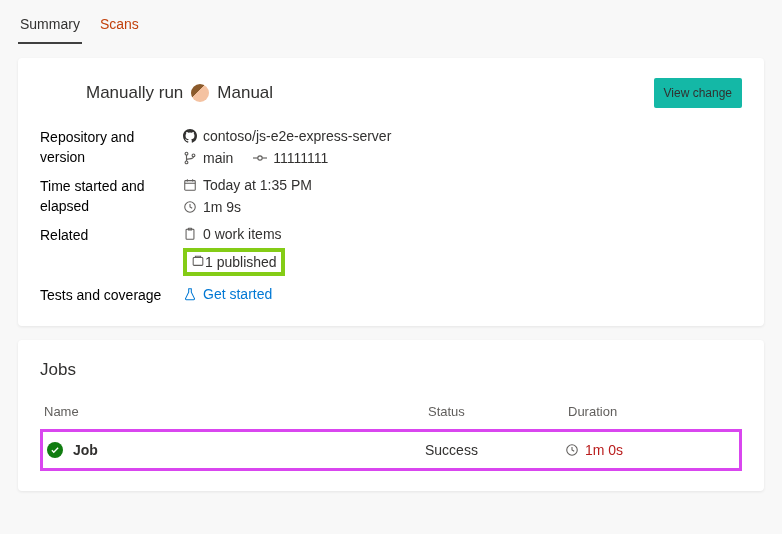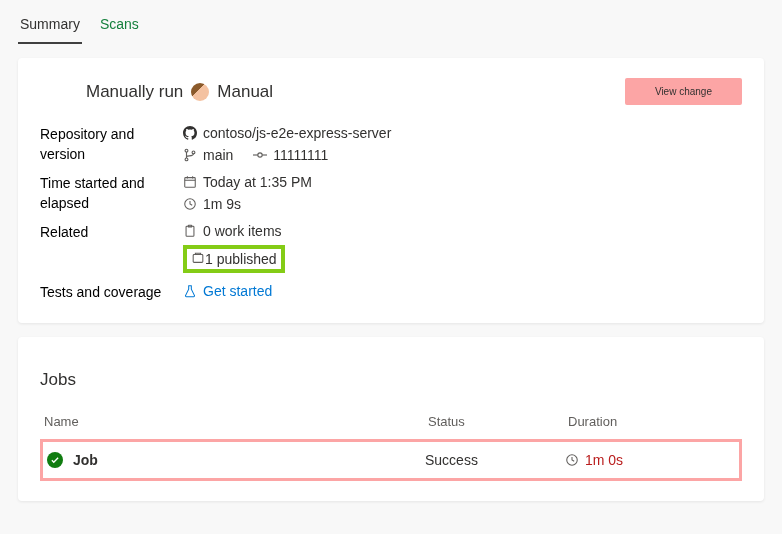--- a/index.html
+++ b/index.html
@@ -11,21 +11,21 @@
       width: 782px;
     }
     .tabs {
       display: flex;
       gap: 16px;
       padding: 10px 18px 0 18px;
     }
     .tab {
       padding: 6px 2px 10px 2px;
       cursor: pointer;
-      color: #15803d;
+      color: #c2410c;
       font-size: 14px;
       border-bottom: 2px solid transparent;
     }
     .tab.active {
       color: #323130;
       font-weight: 400;
       border-bottom: 2px solid #404040;
     }
     .card {
       background: #fff;
@@ -49,24 +49,24 @@
       margin-left: 46px;
     }
     .avatar {
       width: 18px;
       height: 18px;
       border-radius: 50%;
       background: linear-gradient(135deg, #8b5a2b 40%, #f4c2a1 40%);
       display: inline-block;
     }
     .btn {
-      background: #fca5a5;
+      background: #14b8a6;
       border: none;
-      padding: 8px 30px;
-      font-size: 10px;
+      padding: 8px 10px;
+      font-size: 12px;
       cursor: pointer;
       color: #323130;
       border-radius: 2px;
     }
     .info-grid {
       display: grid;
       grid-template-columns: 135px 1fr;
       row-gap: 10px;
       column-gap: 8px;
       font-size: 14px;
@@ -99,31 +99,30 @@
     .highlight-red {
       border: 4px solid #84cc16;
       padding: 2px 4px;
       display: inline-flex;
       align-items: flex-start;
     }
     .jobs-title {
       font-size: 17px;
       font-weight: 400;
       margin-bottom: 18px;
-      margin-top: 13px;
     }
     .jobs-header {
       display: grid;
       grid-template-columns: 1fr 140px 170px;
       color: #605e5c;
       font-size: 13px;
       padding: 6px 4px 10px 4px;
     }
     .job-row-wrap {
-      border: 3px solid #fca5a5;
+      border: 3px solid #d946ef;
       padding: 0;
     }
     .job-row {
       display: grid;
       grid-template-columns: 1fr 140px 170px;
       align-items: center;
       padding: 10px 4px;
     }
     .job-name {
       display: flex;

